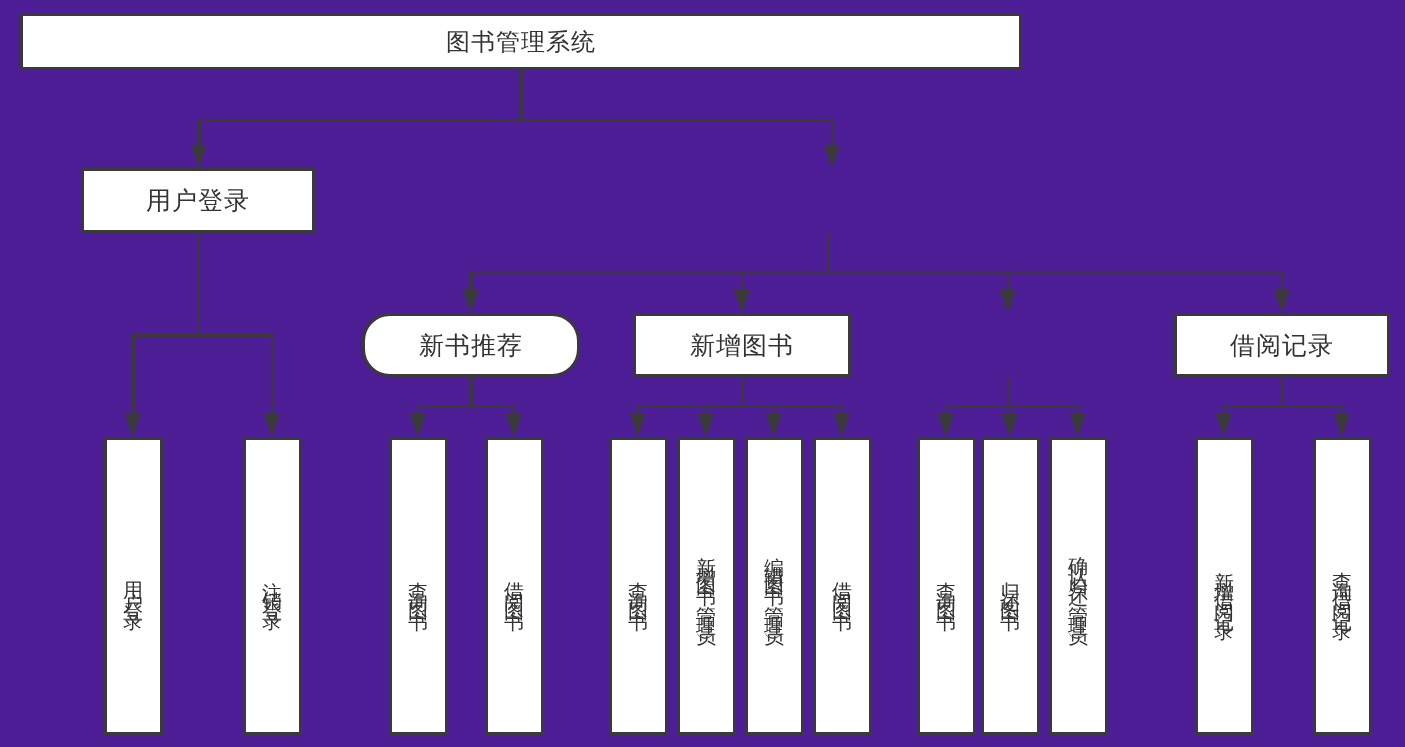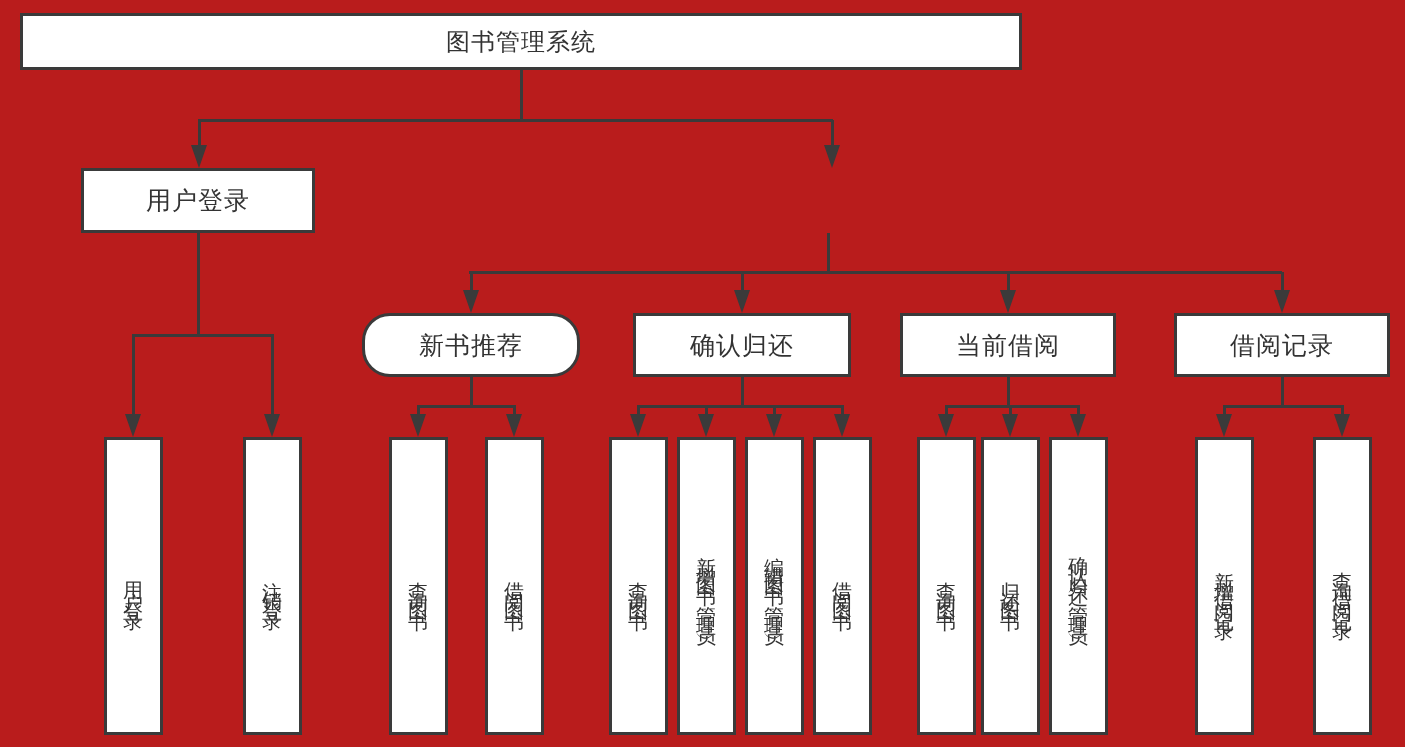--- a/index.html
+++ b/index.html
@@ -1,19 +1,19 @@
 <!DOCTYPE html>
 <html><head>
 <meta charset="utf-8">
 <style>
   html,body{margin:0;padding:0;background:#fff;}
   #canvas{
     position:relative;
     width:1405px;height:747px;
-    background:#b91c1c;
+    background:#4c1d95;
     font-family:"Liberation Sans","DejaVu Sans",sans-serif;
     overflow:hidden;
   }
   .node{
     position:absolute;
     box-sizing:border-box;
     border:3px solid #3a3a3a;
     background:#ffffff;
     display:flex;align-items:center;justify-content:center;
     color:#333333;
@@ -52,22 +52,21 @@
 </head>
 <body>
 
 <div id="canvas">
 
   <div class="node root-node" style="left:20px;top:13px;width:1002px;height:57px;">图书管理系统</div>
 
   <div class="node h-node" style="left:81px;top:168px;width:234px;height:65px;">用户登录</div>
 
   <div class="node h-node" style="left:362px;top:313px;width:218px;height:64px;border-radius:28px;">新书推荐</div>
-  <div class="node h-node" style="left:633px;top:313px;width:218px;height:64px;">确认归还</div>
-  <div class="node h-node" style="left:900px;top:313px;width:216px;height:64px;">当前借阅</div>
+  <div class="node h-node" style="left:633px;top:313px;width:218px;height:64px;">新增图书</div>
   <div class="node h-node" style="left:1174px;top:313px;width:216px;height:64px;">借阅记录</div>
 
   <div class="node leaf" style="left:104px;top:437px;width:59px;height:298px;">用户登录</div>
   <div class="node leaf" style="left:243px;top:437px;width:59px;height:298px;">注销登录</div>
 
   <div class="node leaf" style="left:389px;top:437px;width:59px;height:298px;">查询图书</div>
   <div class="node leaf" style="left:485px;top:437px;width:59px;height:298px;">借阅图书</div>
 
   <div class="node leaf" style="left:609px;top:437px;width:59px;height:298px;">查询图书</div>
   <div class="node leaf" style="left:677px;top:437px;width:59px;height:298px;">新增图书（管理员）</div>

